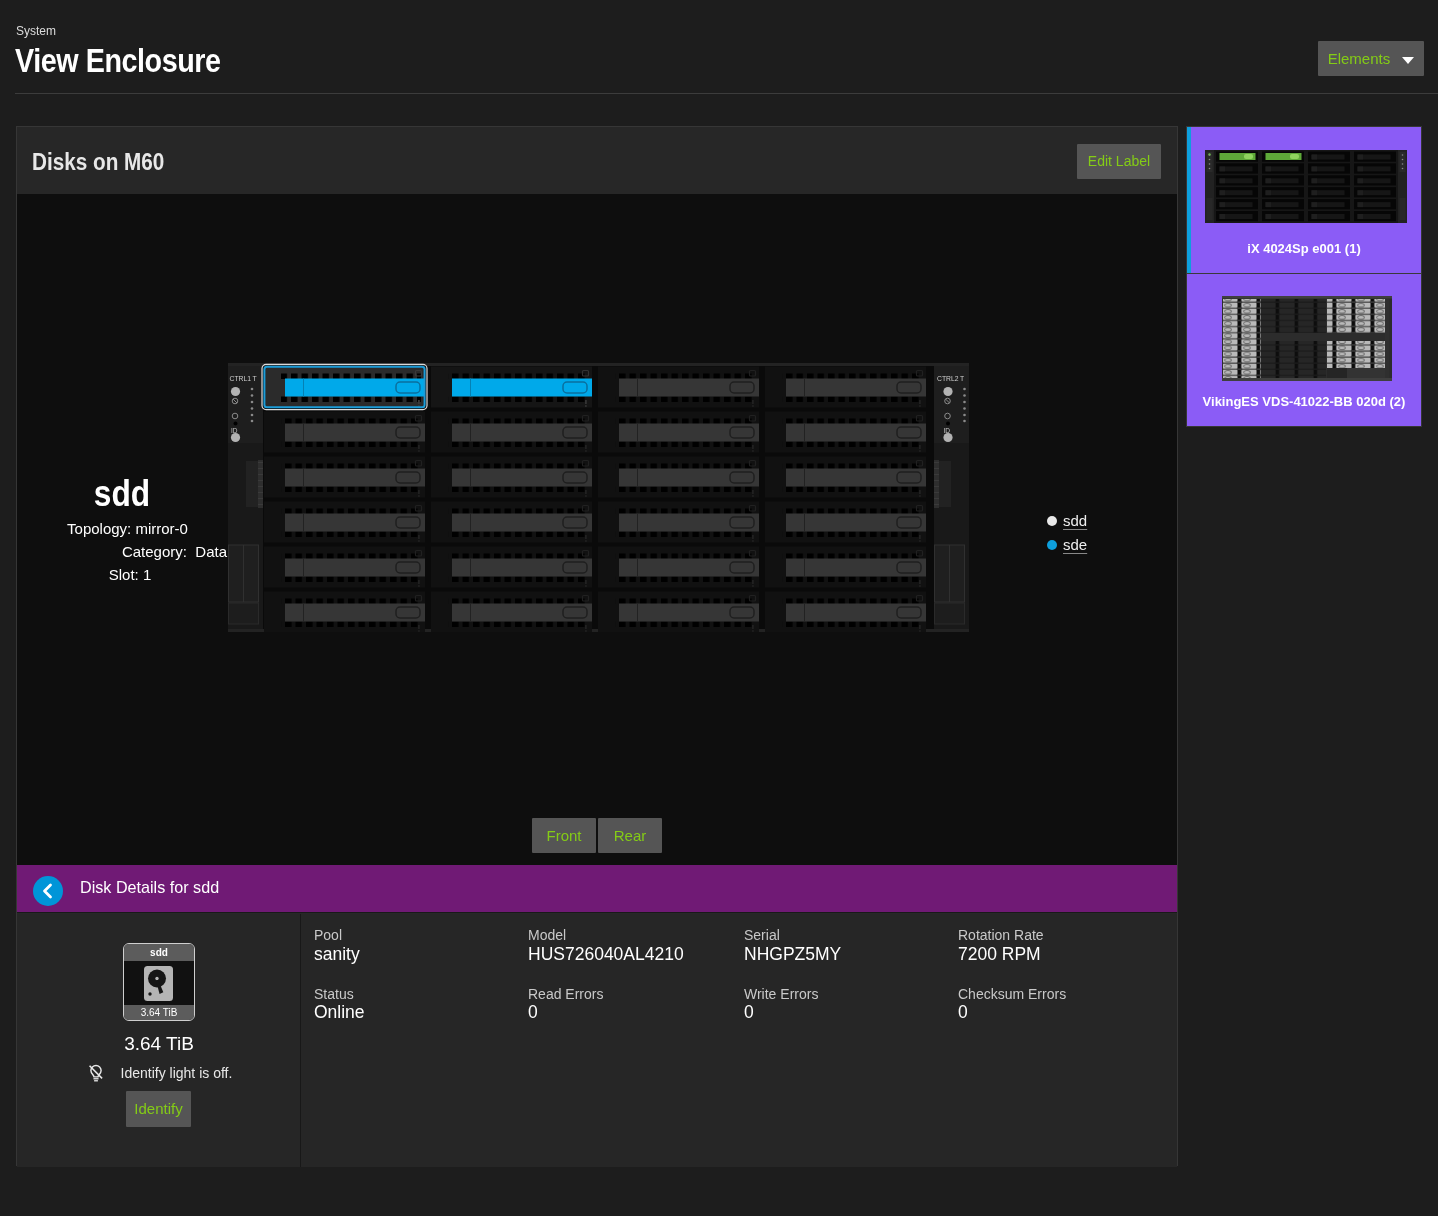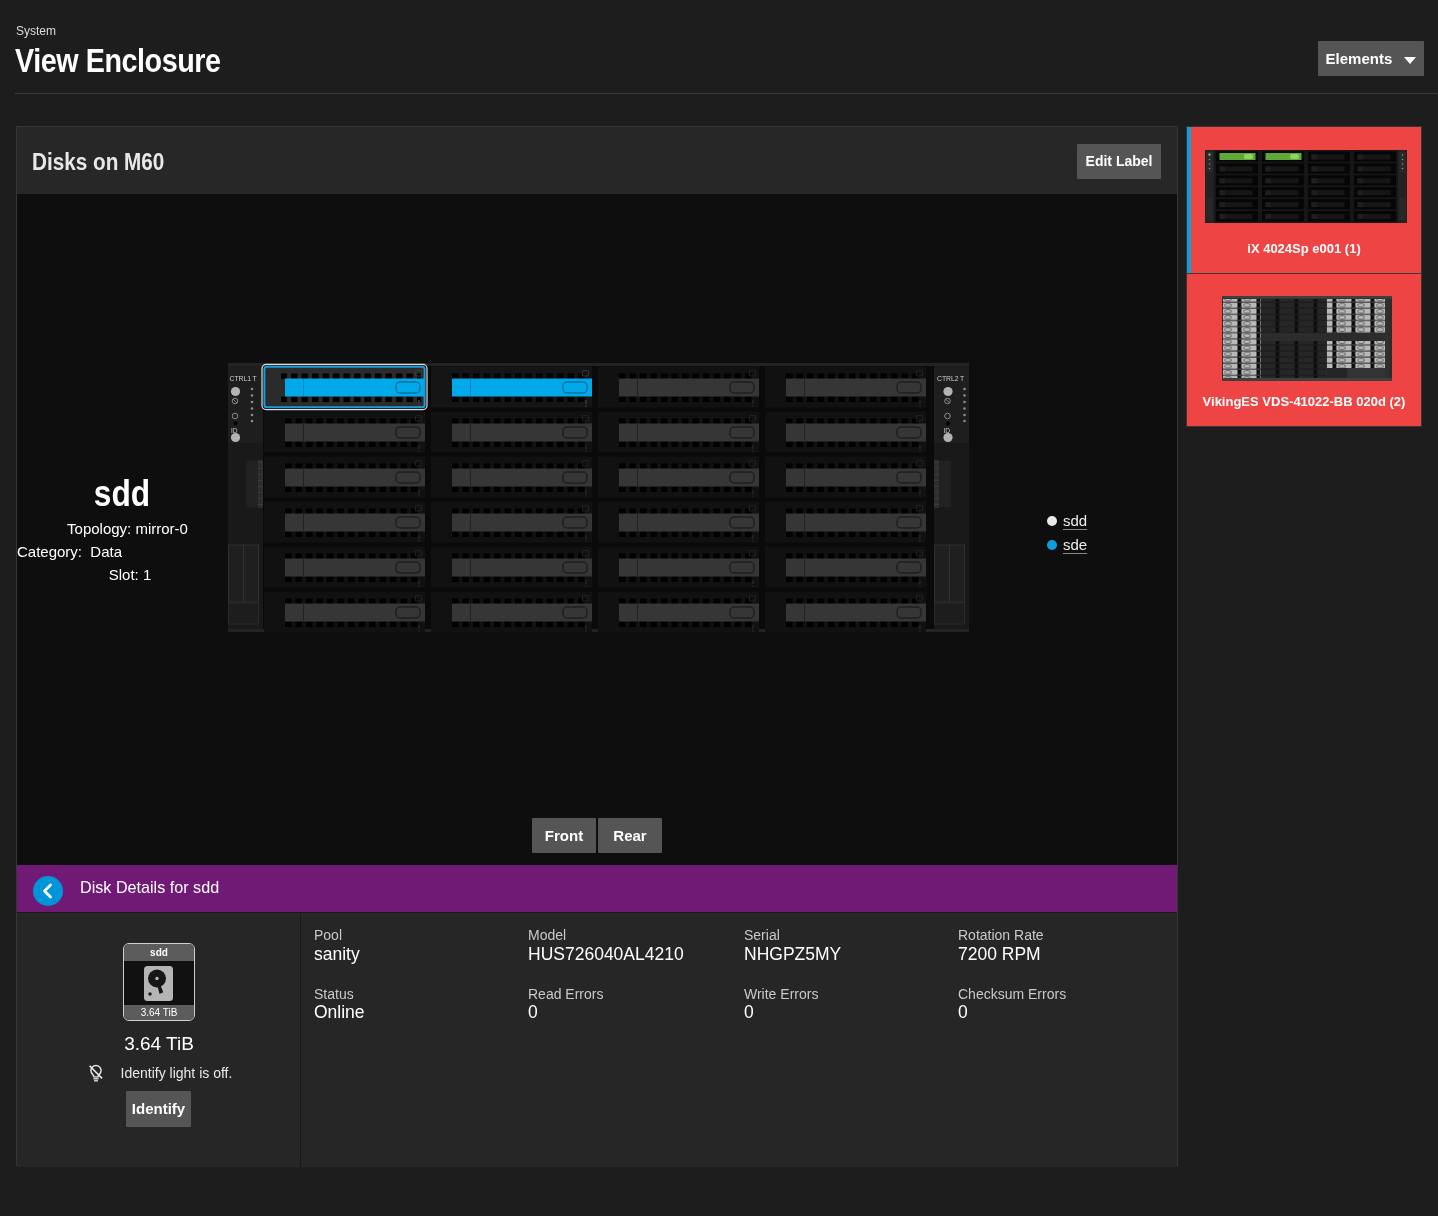--- a/index.html
+++ b/index.html
@@ -2,32 +2,32 @@
 <html><head>
 <meta charset="utf-8">
 <style>
 * { margin:0; padding:0; box-sizing:border-box; }
 html,body { width:1438px; height:1216px; background:#1d1d1d; font-family:"Liberation Sans", sans-serif; overflow:hidden; }
 .abs { position:absolute; }
 body { position:relative; }
 .crumb { left:16px; top:24px; font-size:12px; color:#dcdcdc; }
 .title { left:15px; top:42px; font-size:33px; font-weight:bold; color:#fff; transform:scaleX(.87); transform-origin:0 0; letter-spacing:-0.5px; }
 .topline { left:15px; top:93px; width:1423px; height:1px; background:#3c3c3c; }
-.btn { background:#555; color:#ffffff; font-weight:bold; font-family:"Liberation Sans",sans-serif; border:none; border-radius:1px; text-align:center; }
+.btn { background:#555; color:#84cc16; font-weight:normal; font-family:"Liberation Sans",sans-serif; border:none; border-radius:1px; text-align:center; }
 .elements { left:1318px; top:41px; width:106px; height:35px; font-size:15px; line-height:35px; }
 .elements .caret { display:inline-block; width:0; height:0; border-left:6.5px solid transparent; border-right:6.5px solid transparent; border-top:7.5px solid #fff; margin-left:8px; vertical-align:middle; }
 .card { left:16px; top:126px; width:1162px; height:1040px; background:#272727; border:1px solid #363636; }
 .cardhead { left:0; top:0; width:100%; height:67px; }
 .cardhead h2 { position:absolute; left:15px; top:22px; font-size:23px; font-weight:bold; color:#e8e8e8; transform:scaleX(.9); transform-origin:0 0; }
 .editlabel { left:1060px; top:17px; width:84px; height:35px; font-size:14px; line-height:35px; }
 .encl-zone { left:0; top:67px; width:1160px; height:671px; background:#0e0e0e; }
 .leftinfo { left:0; top:0; width:210px; text-align:center; color:#fff; }
 .leftinfo .dname { position:absolute; left:0; top:279px; width:210px; font-size:36px; font-weight:bold; text-align:center; transform:scaleX(.88); }
 .leftinfo .l1 { position:absolute; left:0; top:326px; width:210px; font-size:15px; text-align:center;padding-left:11px; }
-.leftinfo .l2 { position:absolute; left:0; top:349px; width:210px; font-size:15px; text-align:left; }
+.leftinfo .l2 { position:absolute; left:0; top:349px; width:210px; font-size:15px; text-align:right; }
 .leftinfo .l3 { position:absolute; left:0; top:372px; width:226px; font-size:15px; text-align:center; }
 .legend { left:1030px; top:318px; color:#efefef; font-size:15px; }
 .legend .item { margin-bottom:9px; height:15px; }
 .legend .dot { display:inline-block; width:10px; height:10px; border-radius:50%; margin-right:6px; }
 .legend a { color:#efefef; text-decoration:underline; text-underline-offset:3px; text-decoration-color:#888; }
 .frbtns { left:0; top:624px; width:1160px; text-align:center; }
 .frbtns .btn { display:inline-block; width:64px; height:35px; line-height:35px; font-size:15px; margin:0 1px; }
 .dethead { left:0; top:738px; width:1160px; height:48px; background:#701a75; border-bottom:1px solid #191919; }
 .backcirc { position:absolute; left:16px; top:11px; width:30px; height:30px; border-radius:50%; background:#0095d8; color:#fff; }
 .backcirc svg { position:absolute; left:0; top:0; }
@@ -38,21 +38,21 @@
 .diskicon .band { background:#5c5c5c; color:#fff; font-size:10px; font-weight:bold; text-align:center; height:17px; line-height:17px; }
 .diskicon .mid { height:44px; background:#111; position:relative; }
 .diskicon .band2 { background:#5c5c5c; color:#fff; font-size:10px; text-align:center; height:16px; line-height:16px; }
 .dsize { position:absolute; left:0; top:119px; width:284px; text-align:center; font-size:19px; color:#fff; }
 .identrow { position:absolute; left:0; top:149px; width:284px; text-align:center; font-size:14px; color:#e8e8e8; }
 .identbtn { position:absolute; left:109px; top:177px; width:65px; height:36px; font-size:15px; line-height:36px; }
 .grid { position:absolute; left:297px; top:0; }
 .gcol { position:absolute; top:0; width:210px; }
 .glabel { font-size:14px; color:#c9c9c9; }
 .gval { font-size:17.5px; color:#fff; }
-.sidebar { left:1186px; top:126px; width:236px; height:301px; background:#ef4444; border:1px solid #363636; }
+.sidebar { left:1186px; top:126px; width:236px; height:301px; background:#8b5cf6; border:1px solid #363636; }
 .sideitem1 { position:absolute; left:0; top:0; width:234px; height:146px; }
 .bluebar { position:absolute; left:0; top:0; width:4px; height:146px; background:#0d9fdd; }
 .sidediv { position:absolute; left:0; top:146px; width:234px; height:1px; background:#3a3a3a; }
 .sideitem2 { position:absolute; left:0; top:147px; width:234px; height:153px; }
 .slabel { position:absolute; width:234px; text-align:center; font-size:13px; color:#fff; font-weight:600; }
 </style>
 </head>
 <body>
 <div class="abs crumb">System</div>
 <div class="abs title">View Enclosure</div>

